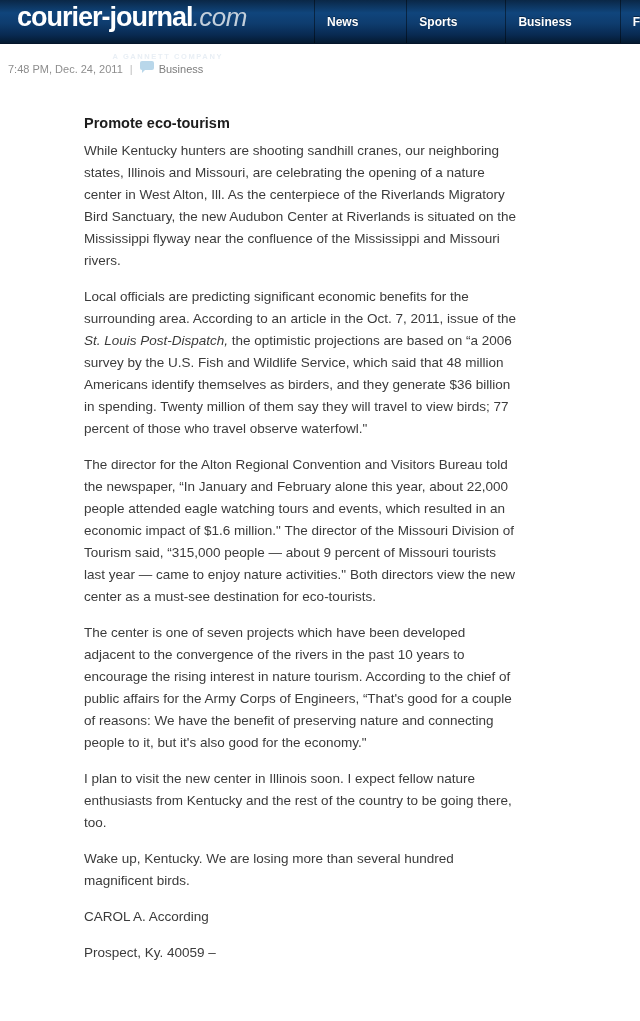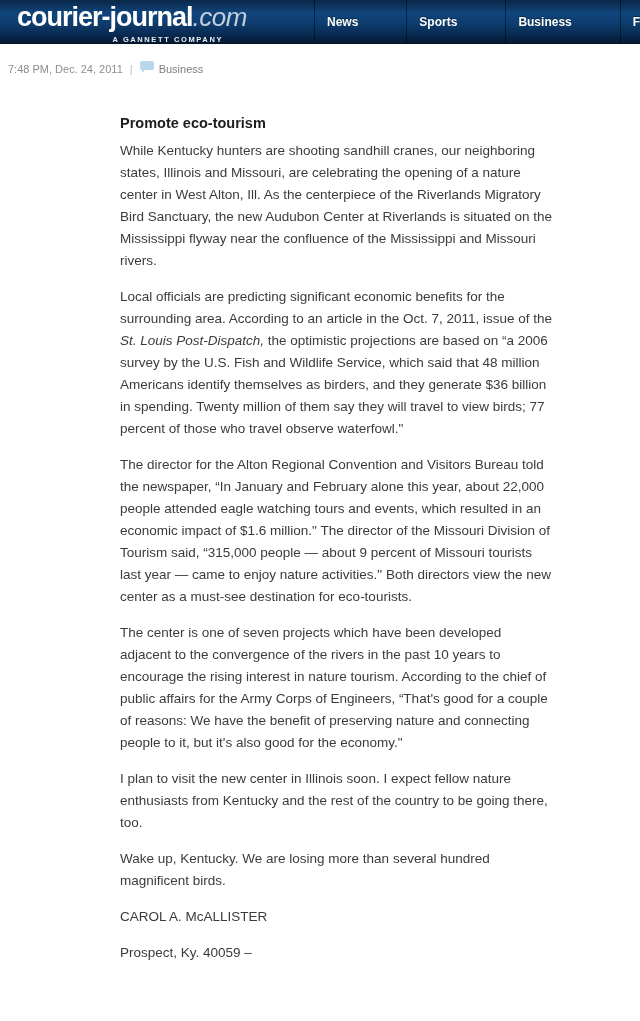--- a/index.html
+++ b/index.html
@@ -40,21 +40,21 @@
     letter-spacing: -0.5px;
     font-style: italic;
   }
   .logo-tagline {
     font-size: 7.5px;
     font-weight: bold;
     color: #e9eff5;
     letter-spacing: 1.6px;
     text-align: right;
     width: 206px;
-    margin-top: 1px;
+    margin-top: 18px;
   }
   .main-nav {
     flex: 1;
     display: flex;
     align-items: stretch;
   }
   .nav-item {
     display: flex;
     align-items: center;
     justify-content: center;
@@ -123,21 +123,21 @@
     width: 0; height: 0;
   }
   .comments-link {
     color: #7d7d7d;
     text-decoration: none;
     cursor: pointer;
   }
 
   
   .letter {
-    margin: 36px 0 0 112px;
+    margin: 36px 0 0 76px;
     width: 432px;
     color: #3b3b3b;
     font-size: 13.5px;
     line-height: 22px;
   }
   .letter-heading {
     font-size: 14.5px;
     font-weight: bold;
     color: #1d1d1d;
     margin-bottom: 7px;
@@ -176,16 +176,16 @@
   </div>
 
   <article class="letter">
     <h2 class="letter-heading">Promote eco-tourism</h2>
     <p>While Kentucky hunters are shooting sandhill cranes, our neighboring states, Illinois and Missouri, are celebrating the opening of a nature center in West Alton, Ill. As the centerpiece of the Riverlands Migratory Bird Sanctuary, the new Audubon Center at Riverlands is situated on the Mississippi flyway near the confluence of the Mississippi and Missouri rivers.</p>
     <p><span>Local officials are predicting significant economic benefits for the surrounding area. According to an article in the Oct. 7, 2011, issue of the </span><em>St. Louis Post-Dispatch,</em><span> the optimistic projections are based on “a 2006 survey by the U.S. Fish and Wildlife Service, which said that 48 million Americans identify themselves as birders, and they generate $36 billion in spending. Twenty million of them say they will travel to view birds; 77 percent of those who travel observe waterfowl."</span></p>
     <p>The director for the Alton Regional Convention and Visitors Bureau told the newspaper, “In January and February alone this year, about 22,000 people attended eagle watching tours and events, which resulted in an economic impact of $1.6 million." The director of the Missouri Division of Tourism said, “315,000 people — about 9 percent of Missouri tourists last year — came to enjoy nature activities." Both directors view the new center as a must-see destination for eco-tourists.</p>
     <p>The center is one of seven projects which have been developed adjacent to the convergence of the rivers in the past 10 years to encourage the rising interest in nature tourism. According to the chief of public affairs for the Army Corps of Engineers, “That's good for a couple of reasons: We have the benefit of preserving nature and connecting people to it, but it's also good for the economy."</p>
     <p>I plan to visit the new center in Illinois soon. I expect fellow nature enthusiasts from Kentucky and the rest of the country to be going there, too.</p>
     <p>Wake up, Kentucky. We are losing more than several hundred magnificent birds.</p>
-    <p>CAROL A. McALLISTER</p>
+    <p>CAROL A. According</p>
     <p>Prospect, Ky. 40059 –</p>
   </article>
 </main>
 
 </body></html>

